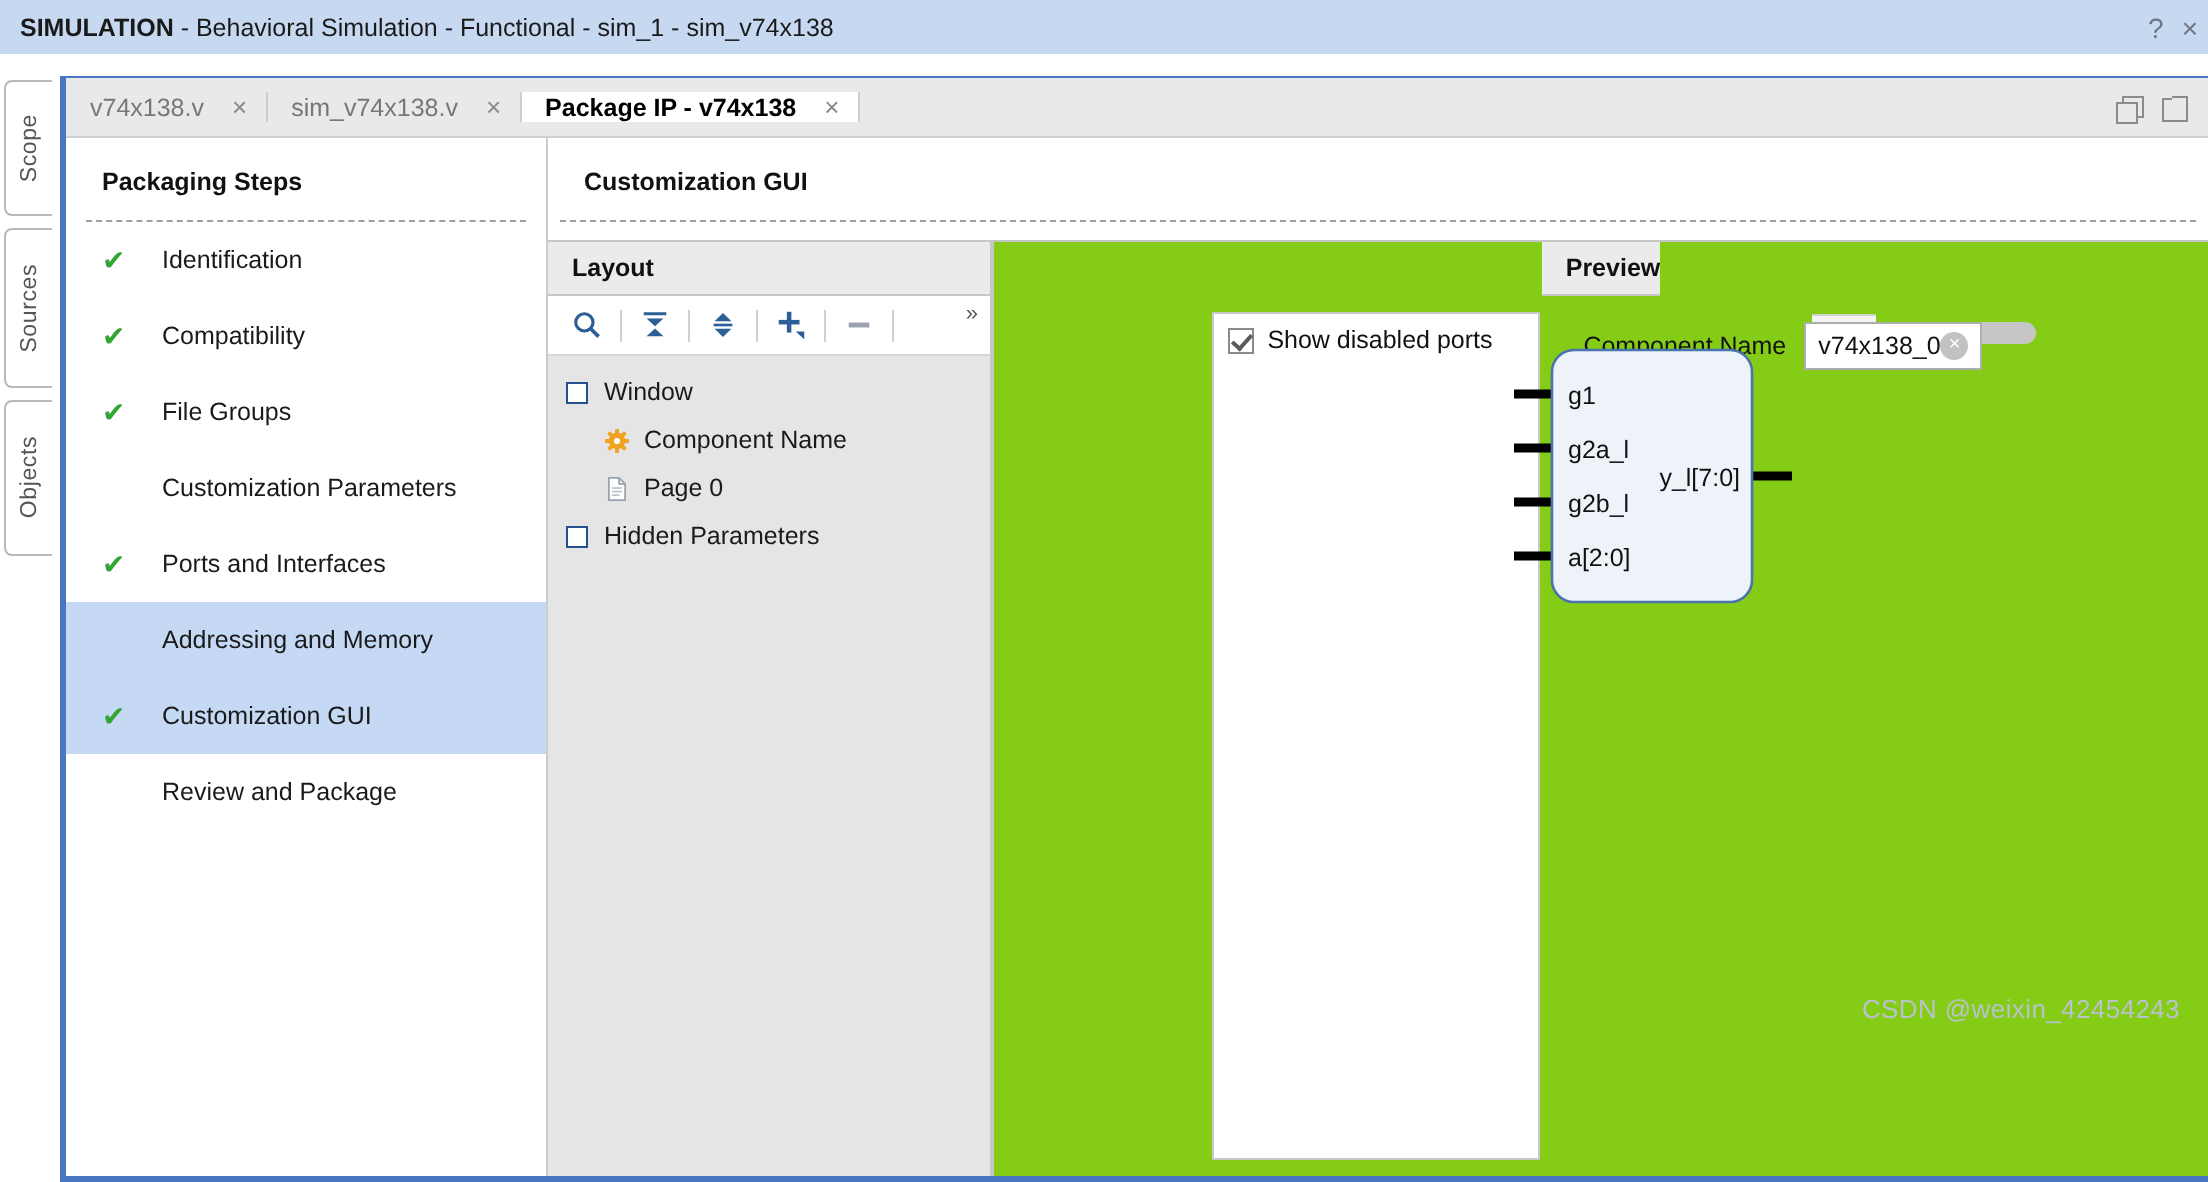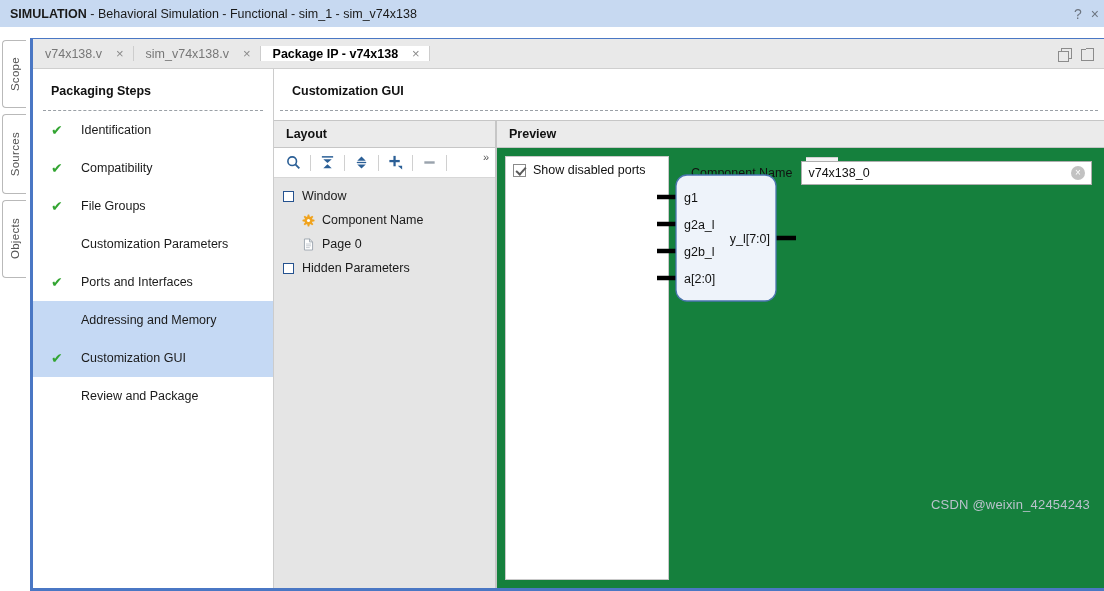--- a/index.html
+++ b/index.html
@@ -186,22 +186,23 @@
     width: 17px; flex: 0 0 17px; display: flex; align-items: center;
     justify-content: center; margin-right: 5px;
   }
   .box-icon {
     width: 11px; height: 11px; border: 1.6px solid #25528f; background: #fff;
   }
 
   
   .preview-panel {
     flex: 1; border: 1px solid #c6c6c6; border-bottom: none; border-right: none;
-    display: flex; flex-direction: column; background: #15803d;
+    display: flex; flex-direction: column; background: #84cc16;
     min-width: 0;
+    align-items: center;
   }
   .preview-body { flex: 1; display: flex; padding: 8px 0 0 8px; min-height: 0; }
 
   .symbol-col {
     width: 164px; flex: 0 0 164px; display: flex; flex-direction: row;
     border: 1px solid #c9c9c9; background: #ffffff; margin-bottom: 8px;
   }
   .chk-row {
     display: flex; align-items: center; height: 26px; padding-left: 7px;
     font-size: 12.5px; color: #111; white-space: nowrap;

